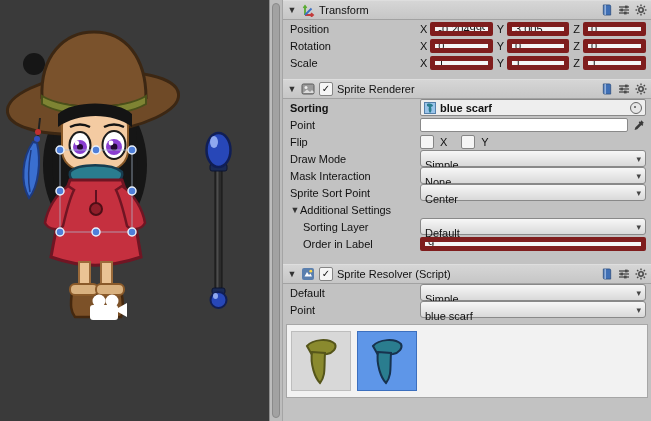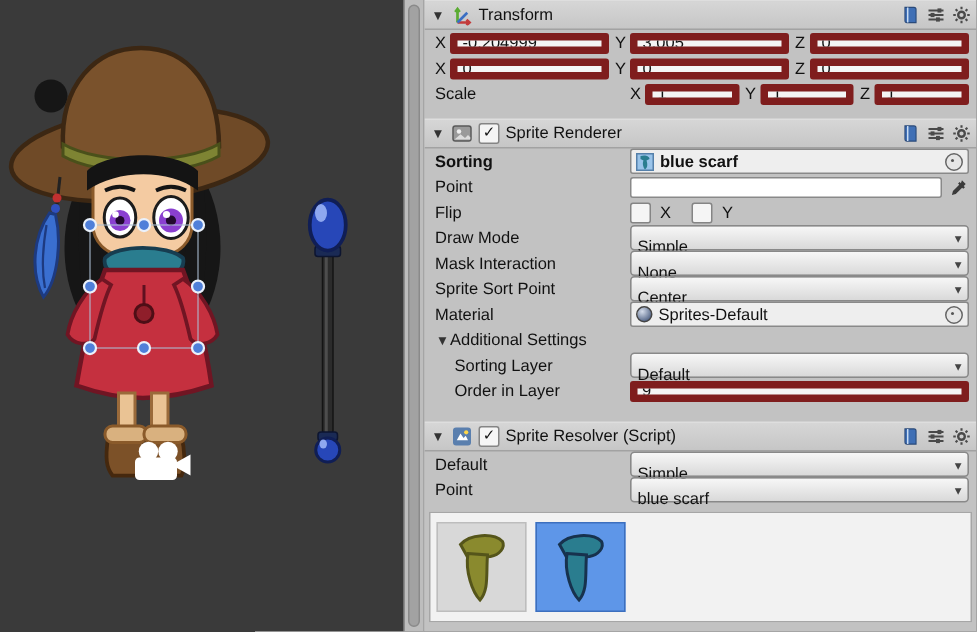--- a/index.html
+++ b/index.html
@@ -202,36 +202,38 @@
               <line x1="2.1" y1="2.1" x2="3.3" y2="3.3"></line>
               <line x1="8.7" y1="8.7" x2="9.9" y2="9.9"></line>
               <line x1="2.1" y1="9.9" x2="3.3" y2="8.7"></line>
               <line x1="8.7" y1="3.3" x2="9.9" y2="2.1"></line>
             </g>
           </svg>
       </span>
     </div>
 
     <div class="row">
+      <span class="label">Position</span>
       <div class="controls">
         <span class="axis">
             <span class="axis-letter">X</span>
             <input class="tfield" value="-0.204999" style="">
           </span>
         <span class="axis">
             <span class="axis-letter">Y</span>
             <input class="tfield" value="3.005" style="">
           </span>
         <span class="axis">
             <span class="axis-letter">Z</span>
             <input class="tfield" value="0" style="">
           </span>
       </div>
     </div>
     <div class="row">
+      <span class="label">Rotation</span>
       <div class="controls">
         <span class="axis">
             <span class="axis-letter">X</span>
             <input class="tfield" value="0" style="">
           </span>
         <span class="axis">
             <span class="axis-letter">Y</span>
             <input class="tfield" value="0" style="">
           </span>
         <span class="axis">
@@ -368,48 +370,38 @@
     <div class="row">
       <span class="label">Sprite Sort Point</span>
       <div class="controls">
         <div class="dropdown">
           <span class="dd-value">Center</span>
           <span class="dd-arrow">▾</span>
         </div>
       </div>
     </div>
 
-    <div class="row">
-      <span class="label">Material</span>
-      <div class="controls">
-        <div class="objfield">
-          <span class="matball"></span>
-          <span class="objtext">Sprites-Default</span>
-          <span class="picker"></span>
-        </div>
-      </div>
-    </div>
 
     <div class="row">
       <span class="foldout">▼</span>
       <span>Additional Settings</span>
     </div>
 
     <div class="row">
       <span class="label indent">Sorting Layer</span>
       <div class="controls">
         <div class="dropdown">
           <span class="dd-value">Default</span>
           <span class="dd-arrow">▾</span>
         </div>
       </div>
     </div>
 
     <div class="row">
-      <span class="label indent">Order in Layer</span>
+      <span class="label indent">Order in Label</span>
       <div class="controls">
         <input class="tfield" value="9" style="">
       </div>
     </div>
 
     <div class="comp-header mt2">
       <span class="foldout">▼</span>
       <span class="cicon">
         <svg viewBox="0 0 14 14">
             <rect x="1" y="1" width="12" height="12" rx="2" fill="#5a7fae"></rect>

